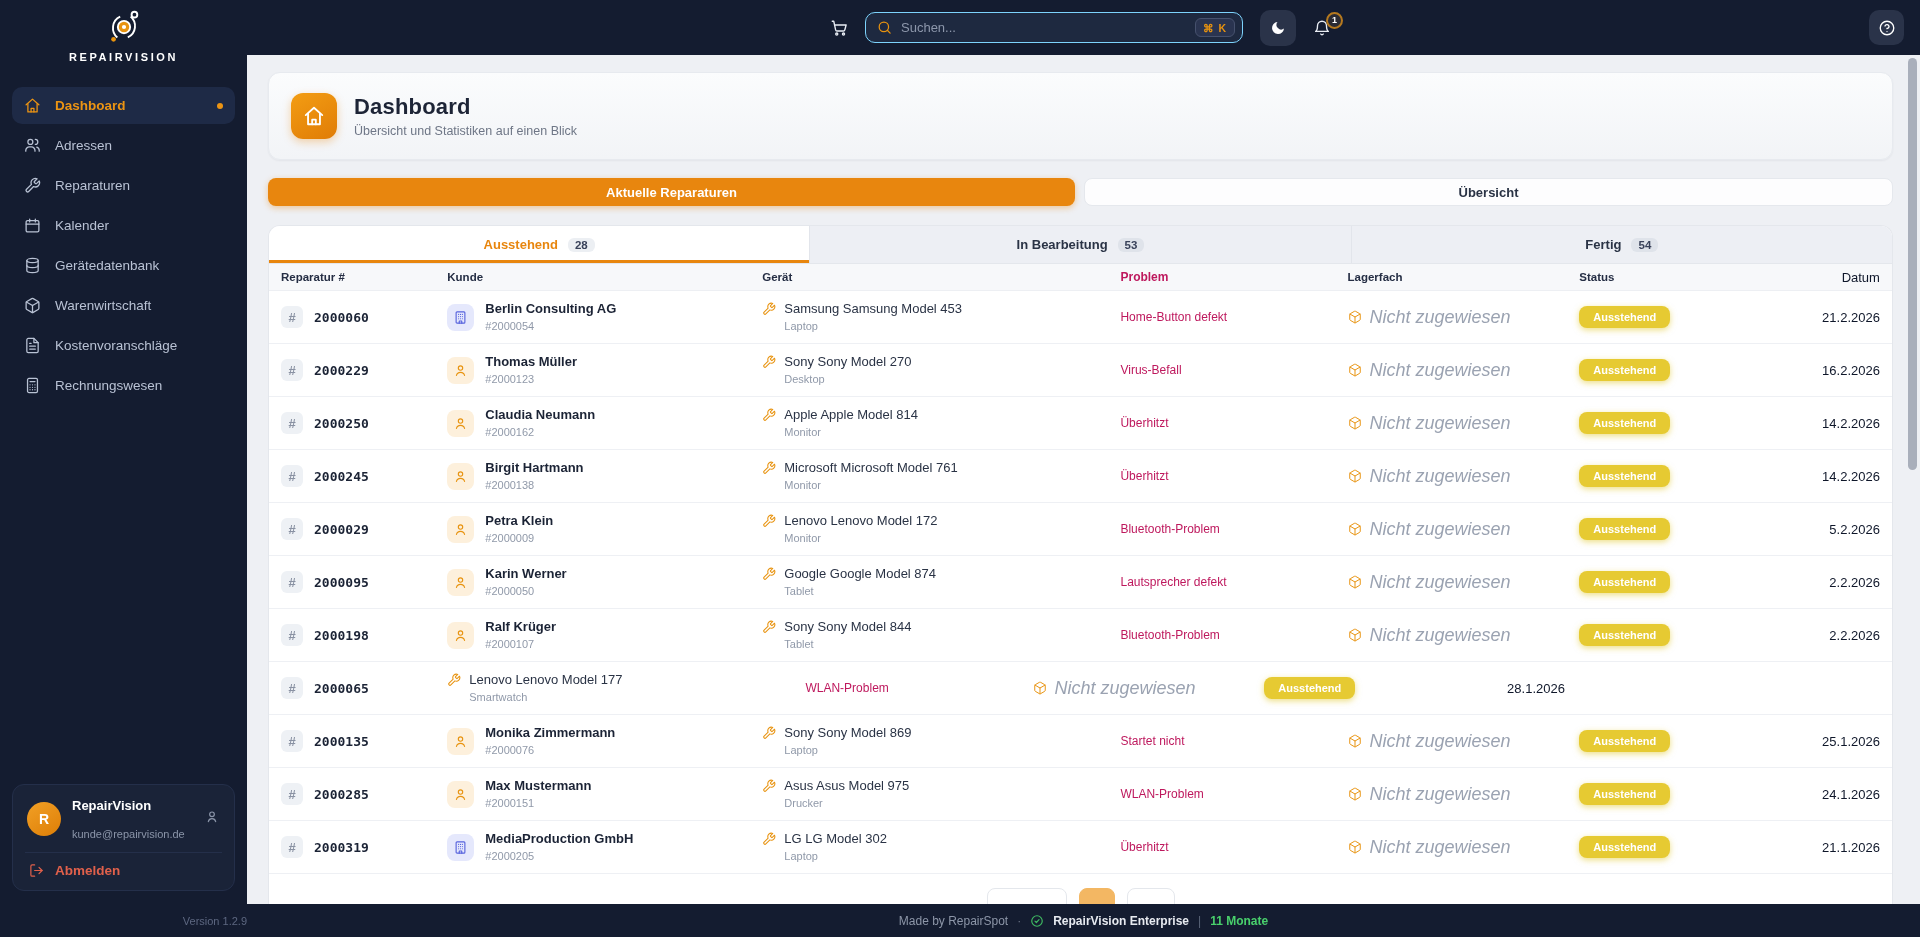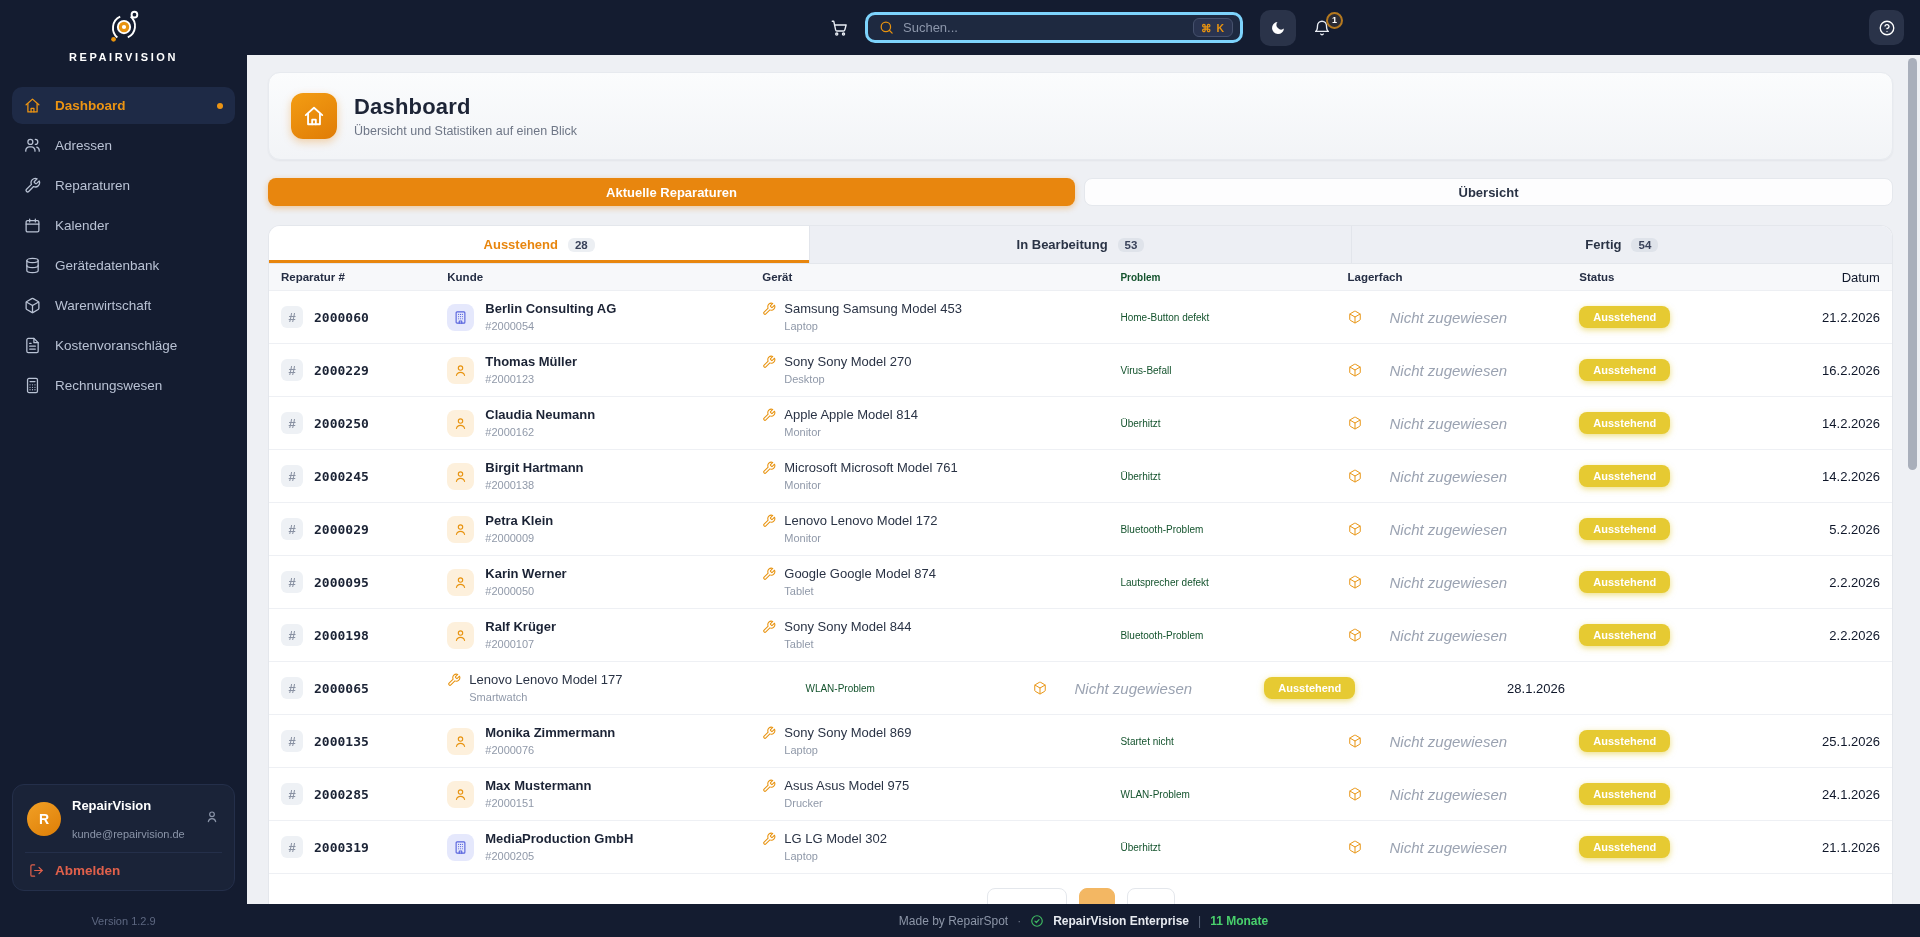--- a/index.html
+++ b/index.html
@@ -25,30 +25,30 @@
   .user-row { display:flex; align-items:center; gap:11px; }
   .avatar { width:34px; height:34px; border-radius:50%; background:linear-gradient(145deg,#f2a025,#dd7e07);
             color:#fff; font-weight:700; font-size:14px; display:flex; align-items:center; justify-content:center; flex:none; }
   .user-name { color:#fff; font-size:13px; font-weight:700; }
   .user-email { color:#8b95a9; font-size:11px; margin-top:12px; }
   .user-contact { margin-left:auto; color:#8b95a9; }
   .user-contact svg { width:16px; height:16px; stroke:currentColor; fill:none; stroke-width:1.8; stroke-linecap:round; }
   .user-divider { border-top:1px solid #242f4a; margin:11px -2px 10px; }
   .logout { display:flex; align-items:flex-start; gap:11px; color:#e0604b; font-size:13.5px; font-weight:600; cursor:pointer; padding-left:2px; }
   .logout svg { width:15px; height:15px; stroke:currentColor; fill:none; stroke-width:1.9; stroke-linecap:round; stroke-linejoin:round; }
-  .version { position:absolute; bottom:10px; width:100%; text-align:center; color:#5d6780; font-size:11px; }
+  .version { position:absolute; bottom:10px; width:100%; text-align:right; color:#5d6780; font-size:11px; }
 
   
   .main { flex:1; display:flex; flex-direction:column; min-width:0; }
 
   .topbar { height:55px; background:#141c30; display:flex; align-items:center; position:relative; flex:none; }
   .topbar-center { display:flex; align-items:center; gap:17px; margin:0 auto; }
   .icon-plain { color:#e9edf4; cursor:pointer; display:flex; }
   .icon-plain svg { width:18px; height:18px; stroke:currentColor; fill:none; stroke-width:1.8; stroke-linecap:round; stroke-linejoin:round; }
-  .searchbox { width:378px; height:31px; background:#1e2940; border:3px solid #7dd3fc; border-radius:10px;
+  .searchbox { width:378px; height:31px; background:#1e2940; border:1px solid #7dd3fc; border-radius:10px;
                display:flex; align-items:center; gap:9px; padding:0 7px 0 11px; cursor:text; }
   .searchbox .s-icon { color:#e8930f; display:flex; }
   .searchbox .s-icon svg { width:15px; height:15px; stroke:currentColor; fill:none; stroke-width:2; stroke-linecap:round; }
   .searchbox input { flex:1; background:transparent; border:0; outline:0; color:#d6dce8; font-size:13px; font-family:inherit; }
   .searchbox input::placeholder { color:#8d97ab; }
   .kbd { border:1px solid #46516d; background:#2a3450; border-radius:6px; color:#e8930f;
          font-size:10.5px; font-weight:700; padding:2.5px 7px; letter-spacing:1px; }
   .iconbtn { width:36px; height:36px; border-radius:10px; background:#2a3349; border:0; cursor:pointer;
              display:flex; align-items:center; justify-content:center; color:#fff; }
   .iconbtn svg { width:16px; height:16px; }
@@ -104,25 +104,25 @@
   .cust-icon.company { background:#e5e8fc; color:#5763dd; }
   .cust-icon.person  { background:#fdf0dc; color:#e8930f; }
   .two { display:flex; flex-direction:column; line-height:1.3; }
   .name-main { font-size:13px; font-weight:700; color:#1b2335; }
   .name-sub { font-size:11px; color:#9099a9; margin-top:1px; }
   .c-geraet { display:flex; align-items:flex-start; gap:8px; }
   .dev-icon { color:#e8930f; display:flex; margin-top:1px; }
   .dev-icon svg { width:14px; height:14px; stroke:currentColor; fill:none; stroke-width:1.8; stroke-linecap:round; stroke-linejoin:round; }
   .dev-main { font-size:13px; font-weight:400; color:#2a3345; }
   .dev-sub { font-size:11px; color:#9099a9; margin-top:1px; }
-  .c-problem { font-size:10px; color:#14532d; }
+  .c-problem { font-size:12px; color:#be185d; }
   .c-lager { display:flex; align-items:center; gap:8px; }
   .pkg-icon { color:#e8930f; display:flex; }
   .pkg-icon svg { width:14px; height:14px; stroke:currentColor; fill:none; stroke-width:1.7; stroke-linecap:round; stroke-linejoin:round; }
-  .lager-text { font-size:15px; font-style:italic; color:#9aa2b1;margin-left:20px; }
+  .lager-text { font-size:18px; font-style:italic; color:#9aa2b1; }
   .badge { display:inline-block; background:#e6ca32; color:#fff; font-size:11px; font-weight:700;
            padding:5px 14px; border-radius:8px; box-shadow:0 2px 6px rgba(222,196,32,.55); }
   .c-datum { font-size:13px; font-weight:500; color:#0f172a; }
 
   .pagination { flex:none; display:flex; justify-content:center; gap:12px; padding-top:14px; }
   .pg { height:30px; border:1px solid #e4e7ec; border-radius:8px; background:#fff; width:80px; }
   .pg-active { width:36px; background:#f3b763; border-color:#f3b763; }
   .pg-sm { width:48px; }
 
   footer { flex:none; height:33px; background:#141c30; display:flex; align-items:center;

